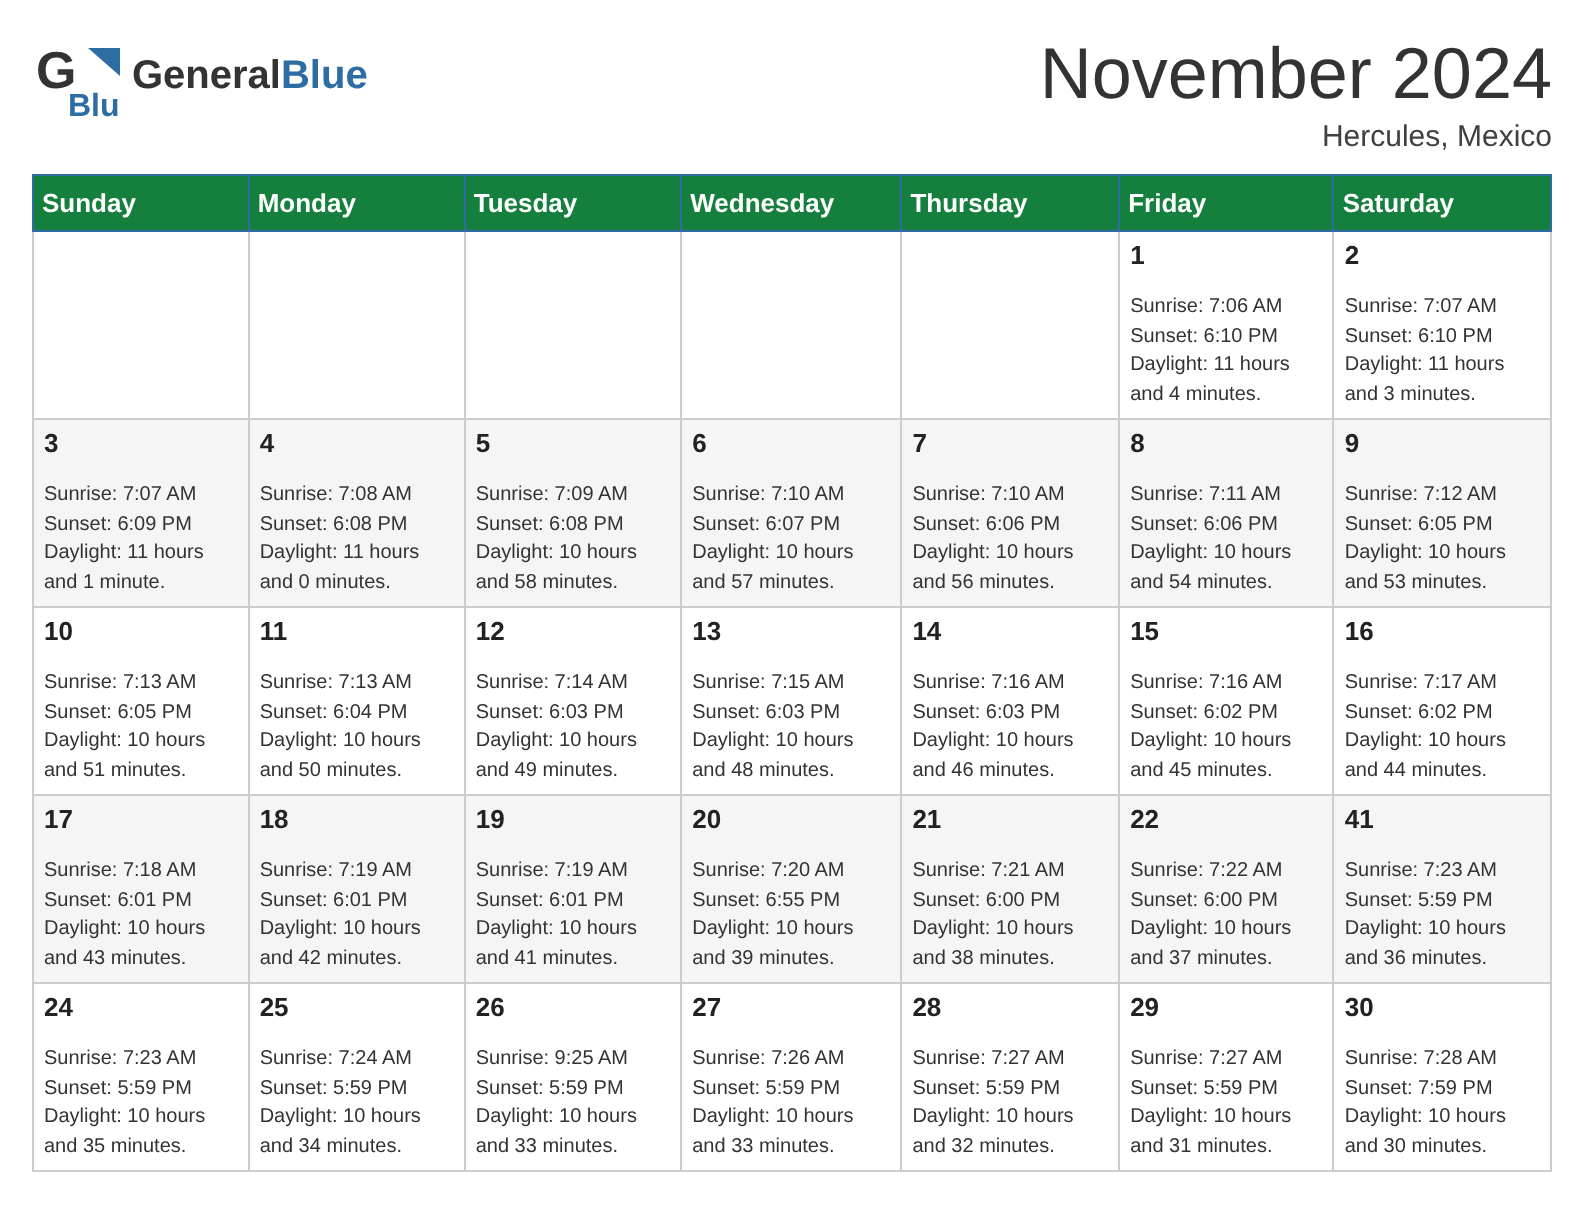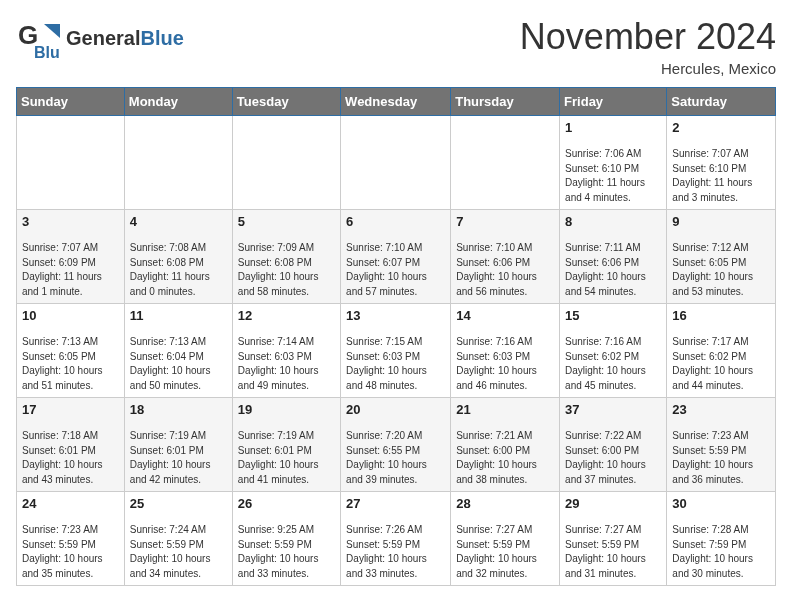--- a/index.html
+++ b/index.html
@@ -39,21 +39,21 @@
       font-size: 15px;
       color: #404040;
       margin-top: 2px;
     }
     .calendar {
       width: 100%;
       border-collapse: collapse;
       border: 1px solid #ccc;
     }
     .calendar th {
-      background: #737373;
+      background: #15803d;
       color: #fff;
       font-size: 13px;
       padding: 6px 4px;
       text-align: left;
       border: 1px solid #2e6da4;
       font-weight: bold;
     }
     .calendar td {
       border: 1px solid #ccc;
       vertical-align: top;
@@ -283,28 +283,28 @@
 and 39 minutes.</div>
           </td>
           <td>
             <span class="day-num">21</span>
             <div class="day-info">Sunrise: 7:21 AM
 Sunset: 6:00 PM
 Daylight: 10 hours
 and 38 minutes.</div>
           </td>
           <td>
-            <span class="day-num">37</span>
+            <span class="day-num">22</span>
             <div class="day-info">Sunrise: 7:22 AM
 Sunset: 6:00 PM
 Daylight: 10 hours
 and 37 minutes.</div>
           </td>
           <td>
-            <span class="day-num">23</span>
+            <span class="day-num">41</span>
             <div class="day-info">Sunrise: 7:23 AM
 Sunset: 5:59 PM
 Daylight: 10 hours
 and 36 minutes.</div>
           </td>
         </tr>
         <tr>
           <td>
             <span class="day-num">24</span>
             <div class="day-info">Sunrise: 7:23 AM

